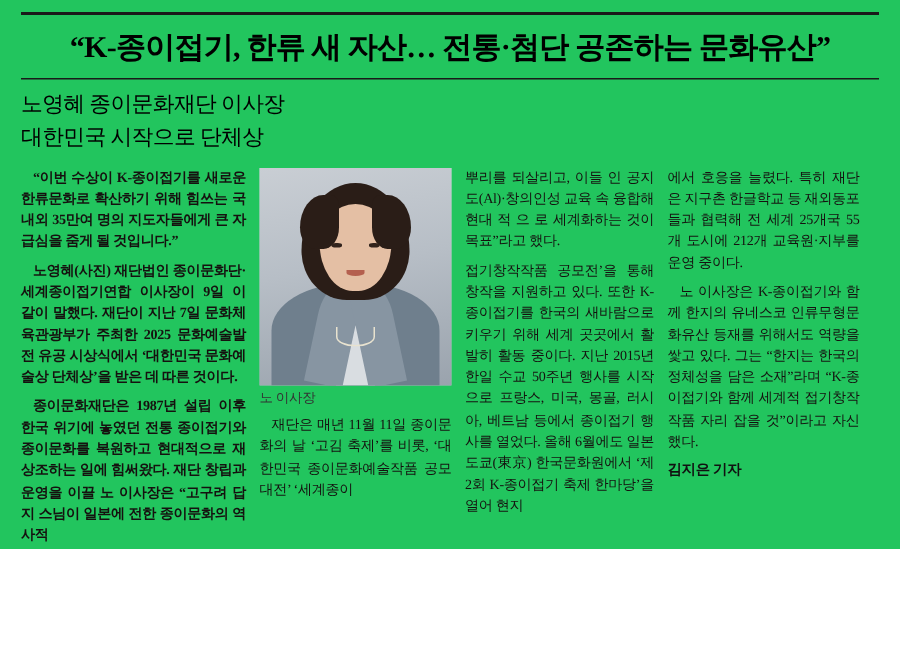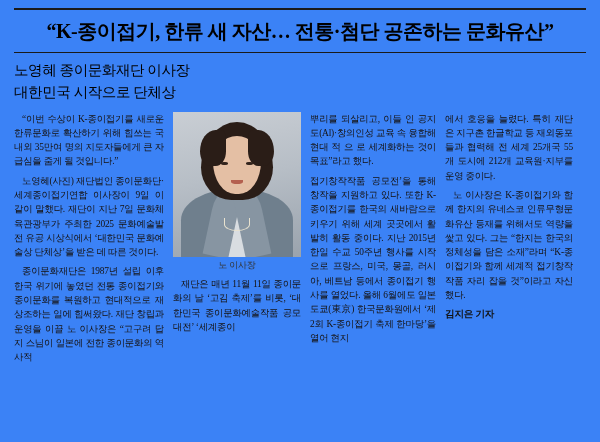--- a/index.html
+++ b/index.html
@@ -10,24 +10,24 @@
     width: 600px;
     height: 442px;
     background: #ffffff;
     font-family: "Liberation Serif", serif;
     color: #111111;
     overflow: hidden;
   }
   .page {
     position: relative;
     width: 600px;
-    height: 442px;
+    height: 366px;
     box-sizing: border-box;
     padding: 6px 14px 4px 14px;
-    background: #3b82f6;
+    background: #22c55e;
   }
   .rule-top {
     border-top: 2px solid #1a1a1a;
     margin: 2px 0 0 0;
   }
   .headline {
     text-align: center;
     font-family: "Liberation Serif", serif;
     font-weight: bold;
     font-size: 20px;
@@ -64,21 +64,21 @@
     color: #15110f;
     letter-spacing: -0.2px;
   }
   .col p {
     margin: 0 0 5px 0;
     text-indent: 0;
   }
   .col p.indent {
     text-indent: 8px;
   }
-  .col-1 { width: 150px; }
+  .col-1 { width: 150px; font-weight: bold; }
   .col-2 { width: 128px; }
   .col-3 { width: 126px; }
   .col-4 { width: 128px; }
 
   .photo-wrap {
     width: 128px;
     margin: 0 0 5px 0;
   }
   .photo {
     width: 128px;
@@ -168,21 +168,21 @@
   .ph-necklace {
     position: absolute; bottom: 26px; left: 50%;
     transform: translateX(-50%);
     width: 24px; height: 12px;
     border: 1.6px solid #e8e2cf;
     border-top: 0;
     border-radius: 0 0 50% 50%;
   }
   .caption {
     font-size: 9px;
-    text-align: center;
+    text-align: left;
     margin-top: 2px;
     color: #333;
   }
   .byline {
     text-align: left;
     font-size: 9.6px;
     font-weight: bold;
     margin-top: 4px;
     color: #111;
   }

